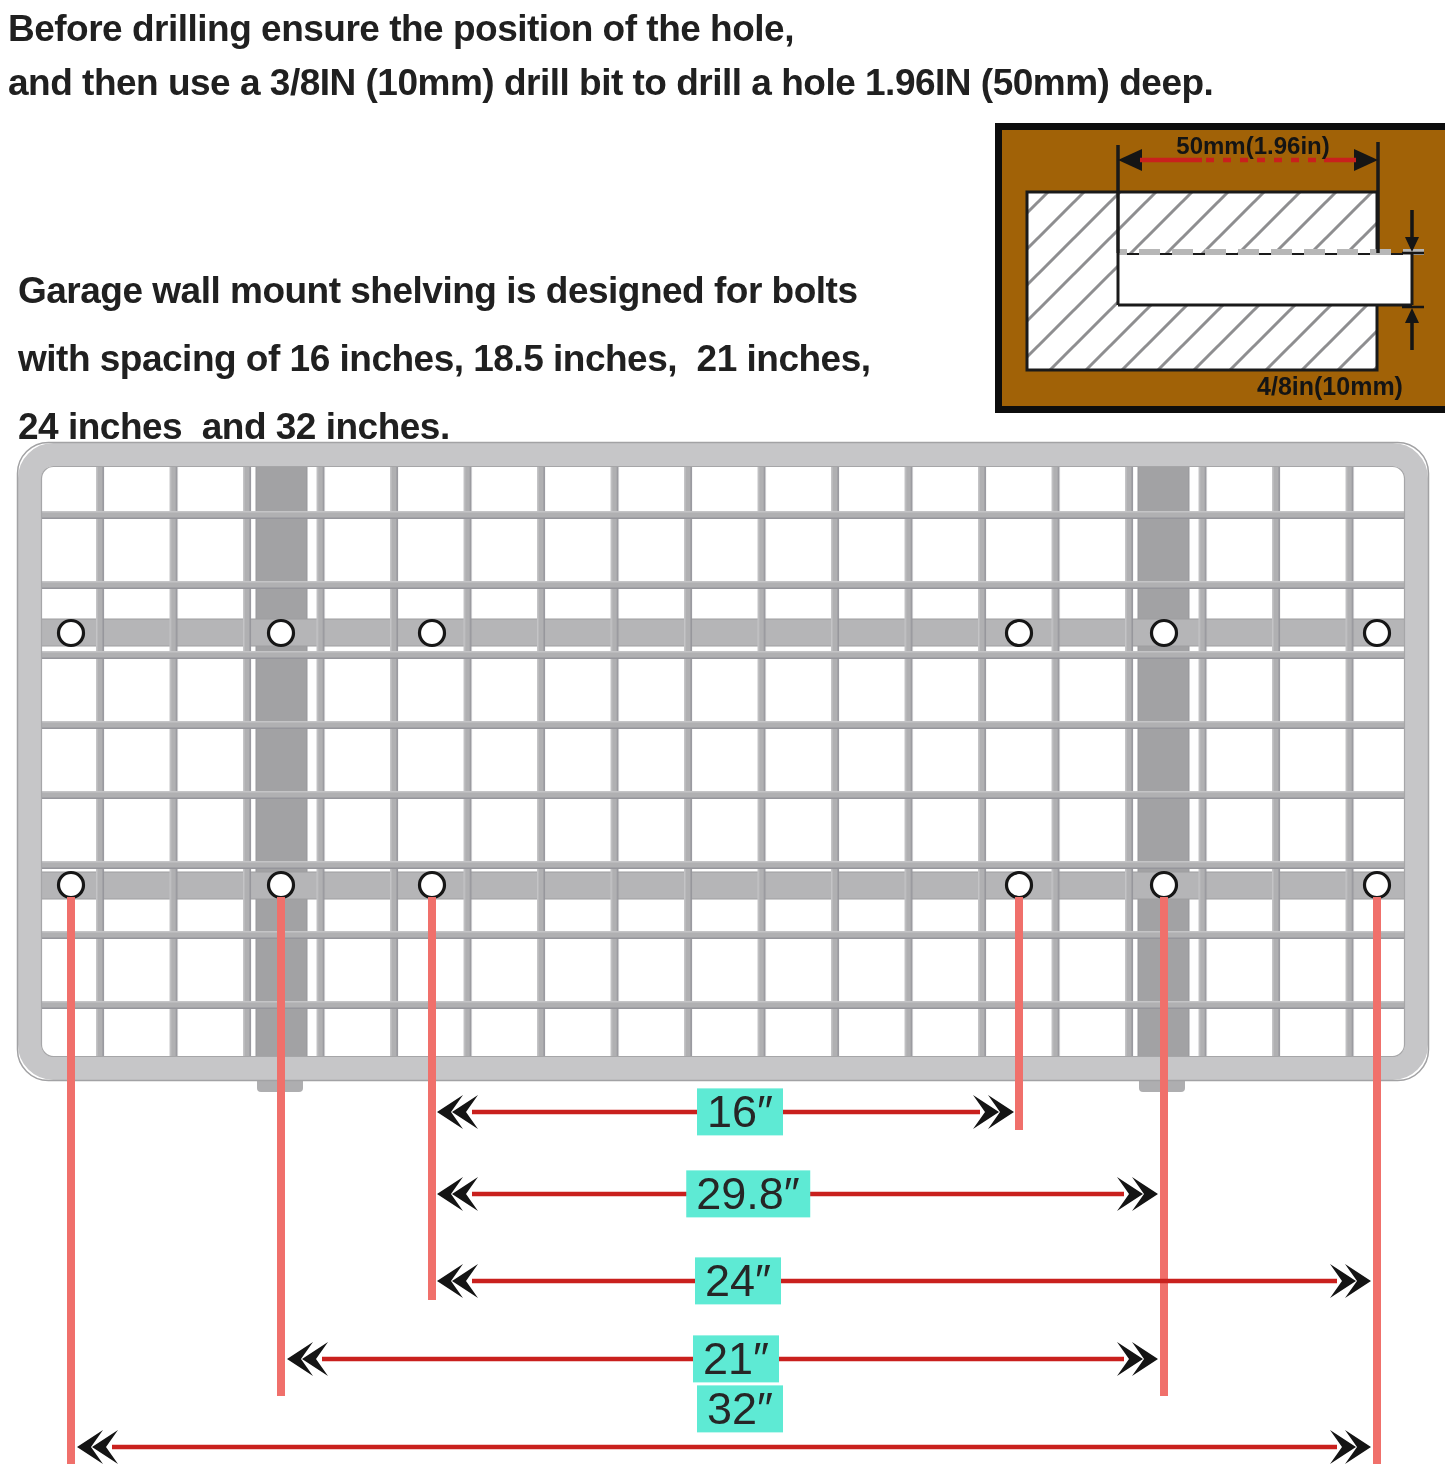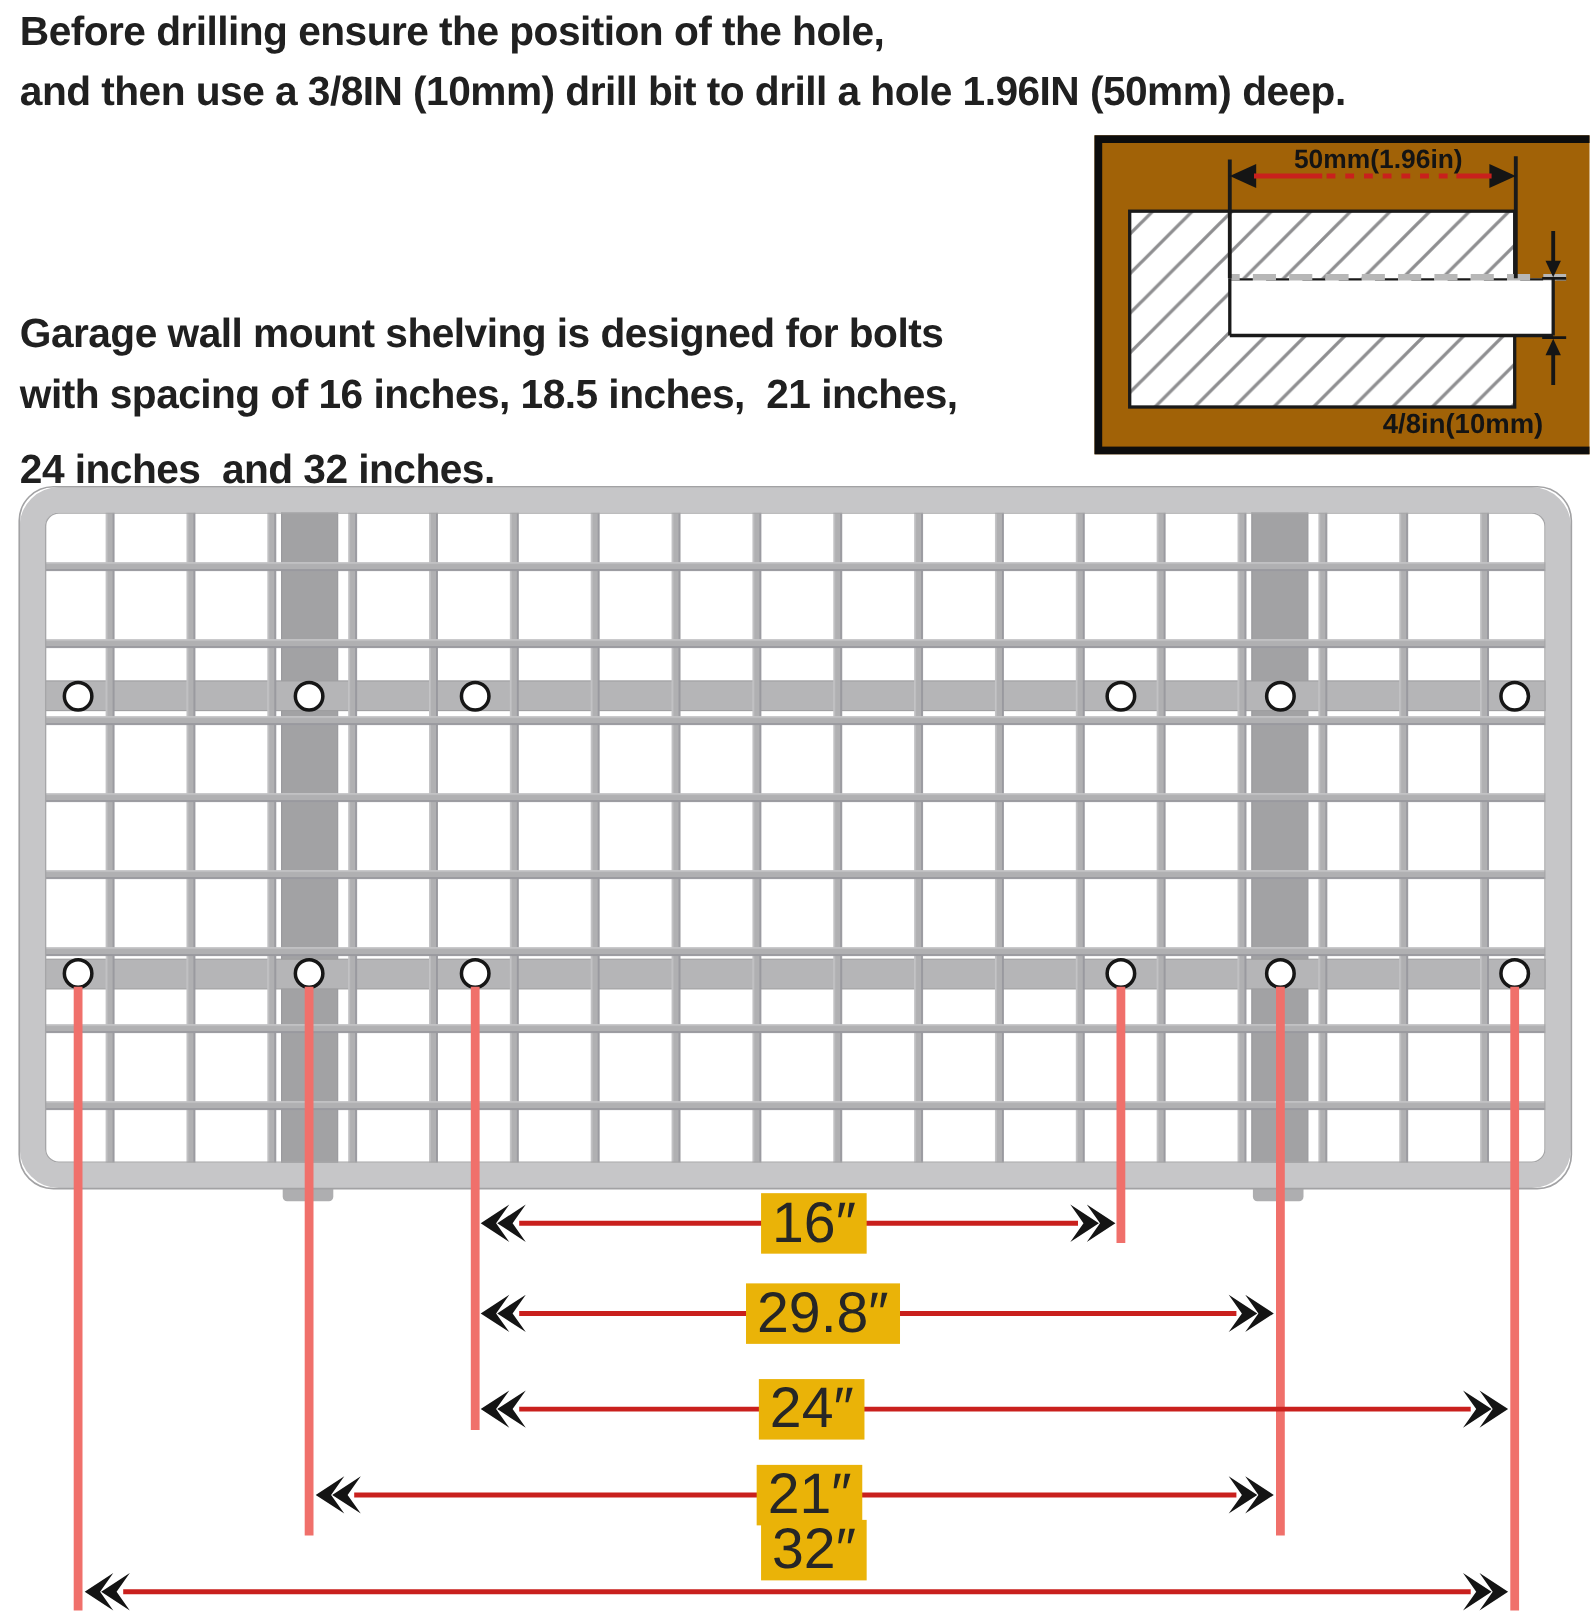--- a/index.html
+++ b/index.html
@@ -12,26 +12,26 @@
     --rail:#a2a2a4;
     --strap:#b5b5b7;
   }
   html,body{margin:0;padding:0;}
   body{
     width:1445px;height:1471px;position:relative;background:#ffffff;
     font-family:"Liberation Sans","DejaVu Sans",sans-serif;
     overflow:hidden;
   }
   .txt{position:absolute;color:var(--ink);white-space:pre;}
-  .head-line{font-size:37px;font-weight:700;letter-spacing:-0.5px;left:18px;text-align:center;}
+  .head-line{font-size:37px;font-weight:700;letter-spacing:-0.5px;left:8px;text-align:center;}
   .para-line{font-size:37px;font-weight:700;letter-spacing:-0.5px;left:18px;}
   #diagram-svg{position:absolute;left:0;top:0;}
   .dim-label{
     position:absolute;transform:translate(-50%,-50%);
-    font-size:52px;font-weight:400;color:#262626;background:#eab308;
+    font-size:45px;font-weight:400;color:#262626;background:#5eead4;
     padding:0 10px;line-height:1.05;white-space:nowrap;z-index:5;
   }
   
   .inset{
     position:absolute;left:995px;top:123px;width:460px;height:290px;
     border:7px solid #0d0d0d;box-sizing:border-box;background:#a16207;z-index:4;
   }
   .inset svg{position:absolute;left:0;top:0;}
   .inset-top-label{
     position:absolute;left:251px;top:2px;transform:translateX(-50%);
@@ -41,21 +41,21 @@
     position:absolute;left:328px;top:242px;transform:translateX(-50%);
     font-size:25px;font-weight:700;color:#141414;white-space:nowrap;
   }
 </style>
 </head>
 <body>
 
 <div class="txt head-line" style="top:8px">Before drilling ensure the position of the hole,</div>
 <div class="txt head-line" style="top:62px">and then use a 3/8IN (10mm) drill bit to drill a hole 1.96IN (50mm) deep.</div>
 
-<div class="txt para-line" style="top:282px">Garage wall mount shelving is designed for bolts</div>
+<div class="txt para-line" style="top:270px">Garage wall mount shelving is designed for bolts</div>
 <div class="txt para-line" style="top:338px">with spacing of 16 inches, 18.5 inches,  21 inches,</div>
 <div class="txt para-line" style="top:406px">24 inches  and 32 inches.</div>
 
 <div class="inset">
   <svg width="422" height="276" viewBox="0 0 422 276">
     <defs>
       <pattern id="hatch" patternUnits="userSpaceOnUse" width="36" height="36">
         <rect width="36" height="36" fill="#ffffff"></rect>
         <path d="M-9,9 L9,-9 M0,36 L36,0 M27,45 L45,27" stroke="#8e8e90" stroke-width="3" fill="none"></path>
       </pattern>

